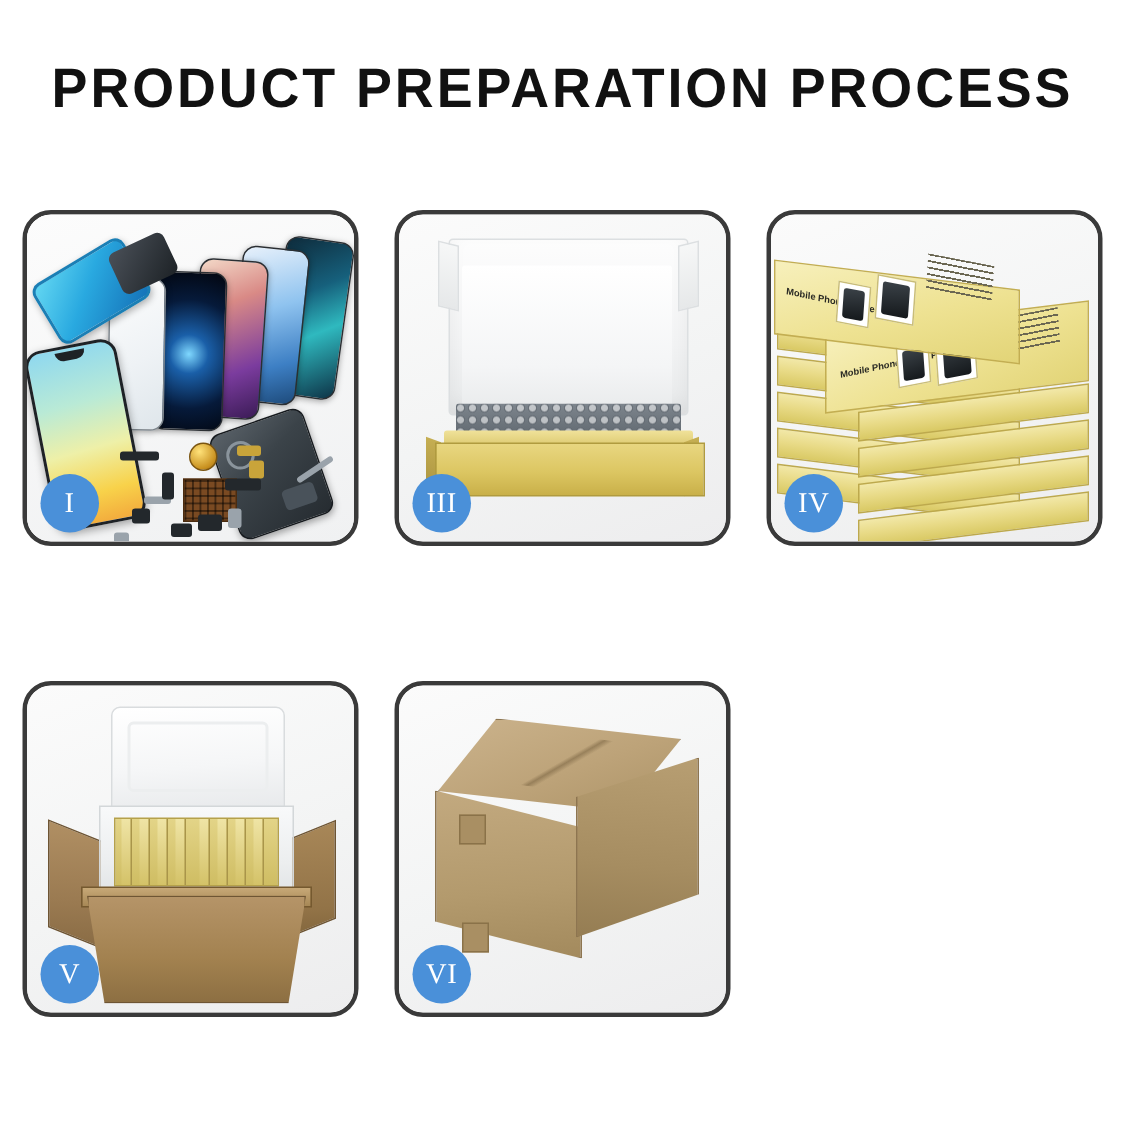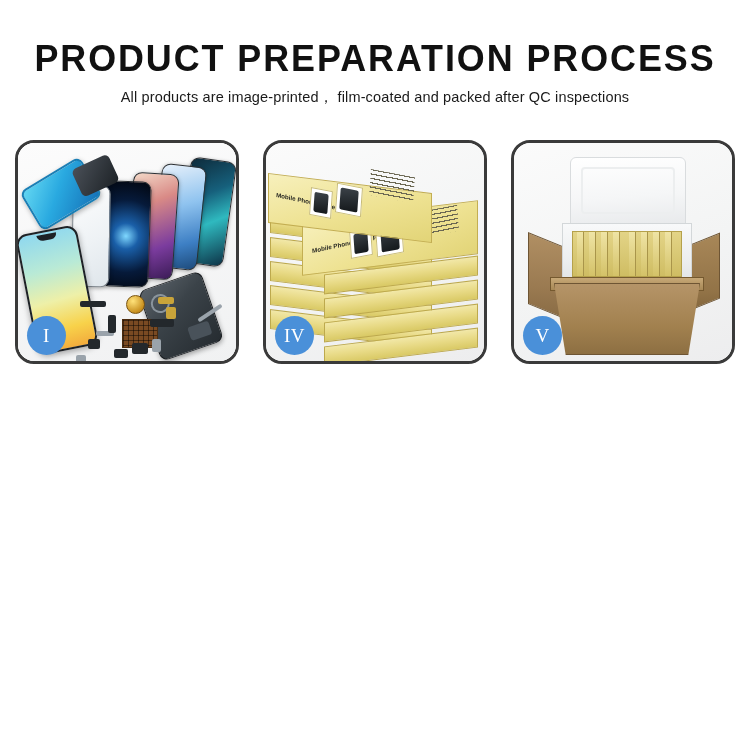--- a/index.html
+++ b/index.html
@@ -355,21 +355,20 @@
     border:1px solid #8d7550;
     clip-path: polygon(0 22%, 100% 0, 100% 76%, 0 100%);
   }
   .c6-tape { position:absolute; background:#a98f63; border:1px solid #8a7249; }
 </style>
 </head>
 <body>
 
 <div class="header">
   <div class="title">PRODUCT PREPARATION PROCESS</div>
-  <div class="subtitle">All products are image-printed， film-coated and packed after QC inspections</div>
 </div>
 
 <div class="grid">
 
   <div class="panel">
     <div class="panel-inner">
       <div class="p1-bg"></div>
 
       <div class="phone ph-a"></div>
       <div class="phone ph-b"></div>
@@ -394,20 +393,32 @@
       <div class="prt silver" style="left:134px;top:196px; width:9px;  height:13px;"></div>
       <div class="prt dark" style="left:132px; top:176px; width:24px; height:8px;"></div>
       <div class="prt silver" style="left:58px; top:212px; width:10px; height:14px;"></div>
       <div class="prt dark" style="left:90px;  top:172px; width:8px;  height:18px;"></div>
       <div class="prt silver" style="right:12px; top:168px; width:28px; height:4px; transform:rotate(-34deg);"></div>
     </div>
     <div class="badge">I</div>
   </div>
 
 
+  <div class="panel">
+    <div class="panel-inner">
+      <div class="b3-lid"></div>
+      <div class="b3-foam"></div>
+      <div class="b3-bubbles"></div>
+      <div class="b3-rim"></div>
+      <div class="b3-side-l"></div>
+      <div class="b3-side-r"></div>
+      <div class="b3-front"></div>
+    </div>
+    <div class="badge">III</div>
+  </div>
 
   <div class="panel">
     <div class="panel-inner">
       <div class="stack">
 
         <div class="sbox" style="left:4px;  top:176px; width:160px; height:18px; transform:skewY(7deg);"></div>
         <div class="sbox" style="left:4px;  top:152px; width:160px; height:18px; transform:skewY(7deg);"></div>
         <div class="sbox" style="left:4px;  top:128px; width:160px; height:18px; transform:skewY(7deg);"></div>
         <div class="sbox" style="left:4px;  top:104px; width:160px; height:18px; transform:skewY(7deg);"></div>
         <div class="sbox" style="left:4px;  top:80px;  width:160px; height:18px; transform:skewY(7deg);"></div>
@@ -456,14 +467,25 @@
           <i style="left:68px;"></i>
         <i style="left:80px;"></i>
           <i style="left:92px;"></i>
       </div>
       <div class="c5-body-rim"></div>
       <div class="c5-body"></div>
     </div>
     <div class="badge">V</div>
   </div>
 
+  <div class="panel">
+    <div class="panel-inner">
+      <div class="c6-top"></div>
+      <div class="c6-seam"></div>
+      <div class="c6-front"></div>
+      <div class="c6-side"></div>
+      <div class="c6-tape" style="left:40px; top:86px;  width:16px; height:18px;"></div>
+      <div class="c6-tape" style="left:42px; top:158px; width:16px; height:18px;"></div>
+    </div>
+    <div class="badge">VI</div>
+  </div>
 
 </div>
 
 </body></html>

